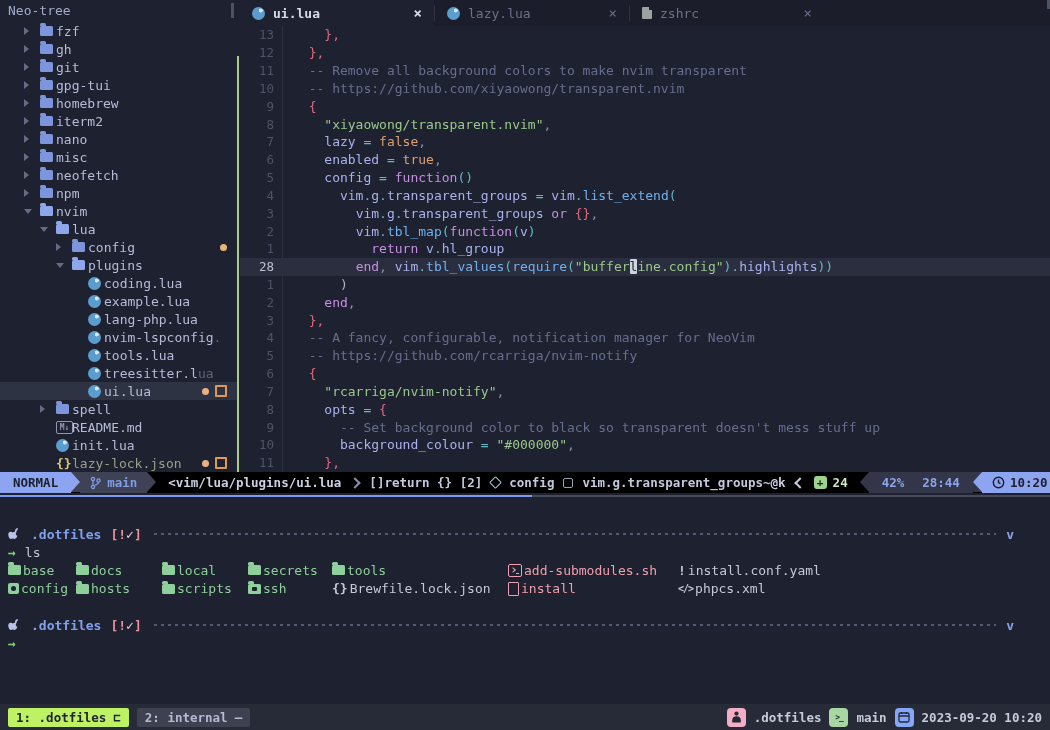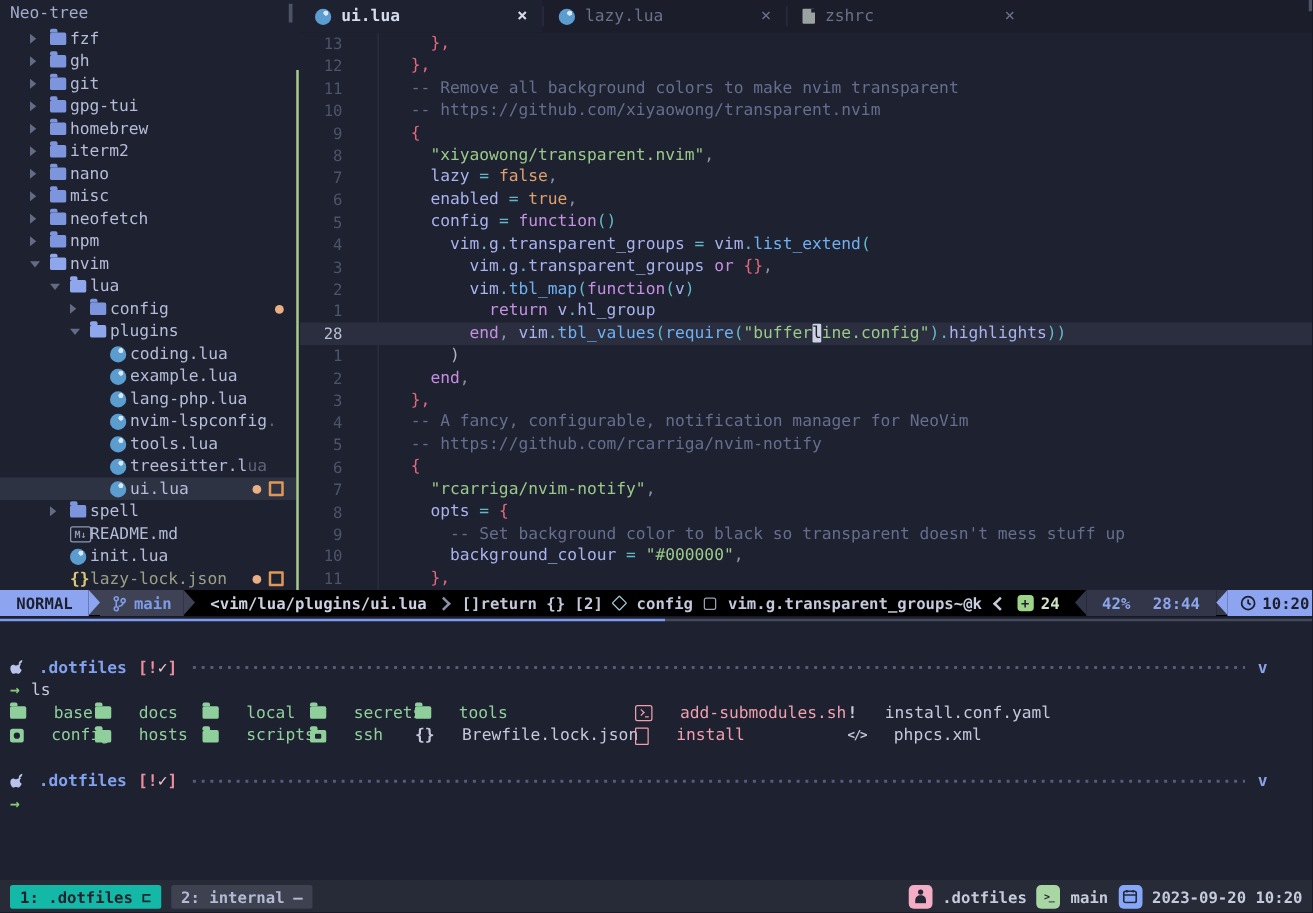--- a/index.html
+++ b/index.html
@@ -35,21 +35,21 @@
   .tab-sep{width:1px;background:#2e3145;margin:5px 0;}
   .fileico{width:10px;height:12px;background:#9aa39f;border-radius:1px;position:relative;flex:none;}
   .fileico::before{content:"";position:absolute;right:0;top:0;width:3px;height:3px;background:#1b1d2a;}
   .luaico{width:13px;height:13px;border-radius:50%;flex:none;
           background:radial-gradient(circle at 67% 27%, #d6e7f5 0 1.8px, #5c9dd0 2.2px);}
   .mdico{width:15px;height:11px;border:1.3px solid #9098b0;border-radius:2px;color:#9098b0;
          font-size:8px;font-weight:bold;display:flex;align-items:center;justify-content:center;flex:none;}
   .txtico{font-weight:600;}
   
   .codearea{flex:1;overflow:hidden;}
-  .cl{height:17.84px;display:flex;align-items:center;white-space:pre;gap:20px;}
+  .cl{height:17.84px;display:flex;align-items:center;white-space:pre;}
   .cl .lnum{width:34px;flex:none;text-align:right;color:#4d5468;font-size:12.5px;}
   .cl .ltext{border-left:1px solid #2b3040;margin-left:8px;padding-left:10px;height:100%;display:flex;align-items:center;flex:1;}
   .cl.cur-line{background:#2a2e3e;}
   .cl.cur-line .lnum{color:#b9c0d2;}
   .tk-w{color:#aeb5c6}.tk-c{color:#676e8d}.tk-s{color:#9ac98a}.tk-k{color:#c58fe2}.tk-b{color:#dfa06e}
   .tk-i{color:#a9b2ec}.tk-f{color:#6fb1f0}.tk-o{color:#62b8c6}.tk-p{color:#e2697e}.tk-d{color:#8a91a8}
   .tk-cur{background:#cdd3e0;color:#1e2130;border-radius:1px;}
   
   .statusline{height:21px;flex:none;display:flex;align-items:stretch;background:#000000;font-size:12.5px;font-weight:600;overflow:hidden;}
   .sl-mode{background:#8da4f1;color:#1c1f2e;font-weight:bold;display:flex;align-items:center;padding:0 13px;}
@@ -85,38 +85,38 @@
   .p-git{margin-left:9px;font-weight:600;}
   .p-git .br{color:#ec8f9e;}
   .p-git .ck{color:#f2cdd3;}
   .dots{flex:1;height:18px;margin:0 10px;
         background:radial-gradient(circle, #575c78 1.1px, transparent 1.3px) left center / 7px 18px repeat-x;}
   .p-v{color:#8ca0e8;font-weight:bold;}
   .c-arrow{color:#86cd72;font-weight:bold;margin-right:9px;}
   .c-text{color:#c3c8da;}
   .ls-wrap{margin-bottom:18.2px;}
   .ls-row{height:18.2px;position:relative;}
-  .ls-cell{position:absolute;top:0;height:100%;display:flex;align-items:center;gap:22px;}
+  .ls-cell{position:absolute;top:0;height:100%;display:flex;align-items:center;gap:2px;}
   .col0{left:0}.col1{left:68px}.col2{left:154px}.col3{left:240px}.col4{left:324px}.col5{left:500px}.col6{left:670px}
   .clr-green{color:#8fcf9b}.clr-pink{color:#ef9fad}.clr-white{color:#c3c8da}
   .fico{width:13px;height:10px;border-radius:1.5px;background:currentColor;position:relative;flex:none;}
   .fico::before{content:"";position:absolute;top:-3px;left:0;width:6px;height:3px;border-radius:1.5px 1.5px 0 0;background:currentColor;}
   .fico.ssh::after{content:"";position:absolute;left:4px;top:3px;width:5px;height:4px;background:#1e2130;border-radius:1px;}
   .cfgico{width:11px;height:11px;border-radius:2px;background:currentColor;position:relative;flex:none;}
   .cfgico::after{content:"";position:absolute;left:3px;top:3px;width:5px;height:5px;border-radius:50%;background:#1e2130;}
   .termico{width:12px;height:11px;border:1.3px solid currentColor;border-radius:2px;position:relative;flex:none;}
   .termico::before{content:"";position:absolute;left:2px;top:3px;width:3px;height:3px;border-right:1.3px solid currentColor;border-bottom:1.3px solid currentColor;transform:rotate(-45deg);}
   .termico::after{content:"";position:absolute;right:2px;bottom:2px;width:3px;height:1.3px;background:currentColor;}
   .docico{width:9px;height:12px;border:1.3px solid currentColor;border-radius:1px;position:relative;flex:none;}
   .excl{font-weight:bold;}
   .codeico{font-size:10px;font-weight:bold;letter-spacing:-1px;}
   
   .tmuxbar{height:26px;flex:none;margin-top:auto;background:#272b37;display:flex;align-items:center;padding:0 8px;gap:8px;font-size:12.5px;color:#c6cbdc;}
   .tw{height:19px;display:flex;align-items:center;gap:7px;padding:0 8px;border-radius:2px;font-weight:600;}
-  .tw.active{background:#14b8a6;color:#22242f;}
+  .tw.active{background:#bef264;color:#22242f;}
   .tw.inactive{background:#3d4150;color:#b5bad4;}
   .tmux-spacer{flex:1;}
   .badge{width:19px;height:19px;border-radius:4px;display:flex;align-items:center;justify-content:center;flex:none;}
   .badge.pink{background:#f3aec5;}
   .badge.green{background:#a9d7a4;color:#242734;font-size:8px;font-weight:bold;letter-spacing:-1px;}
   .badge.blue{background:#86a7f8;}
   .tmux-text{font-weight:600;}
 </style>
 </head>
 <body>

